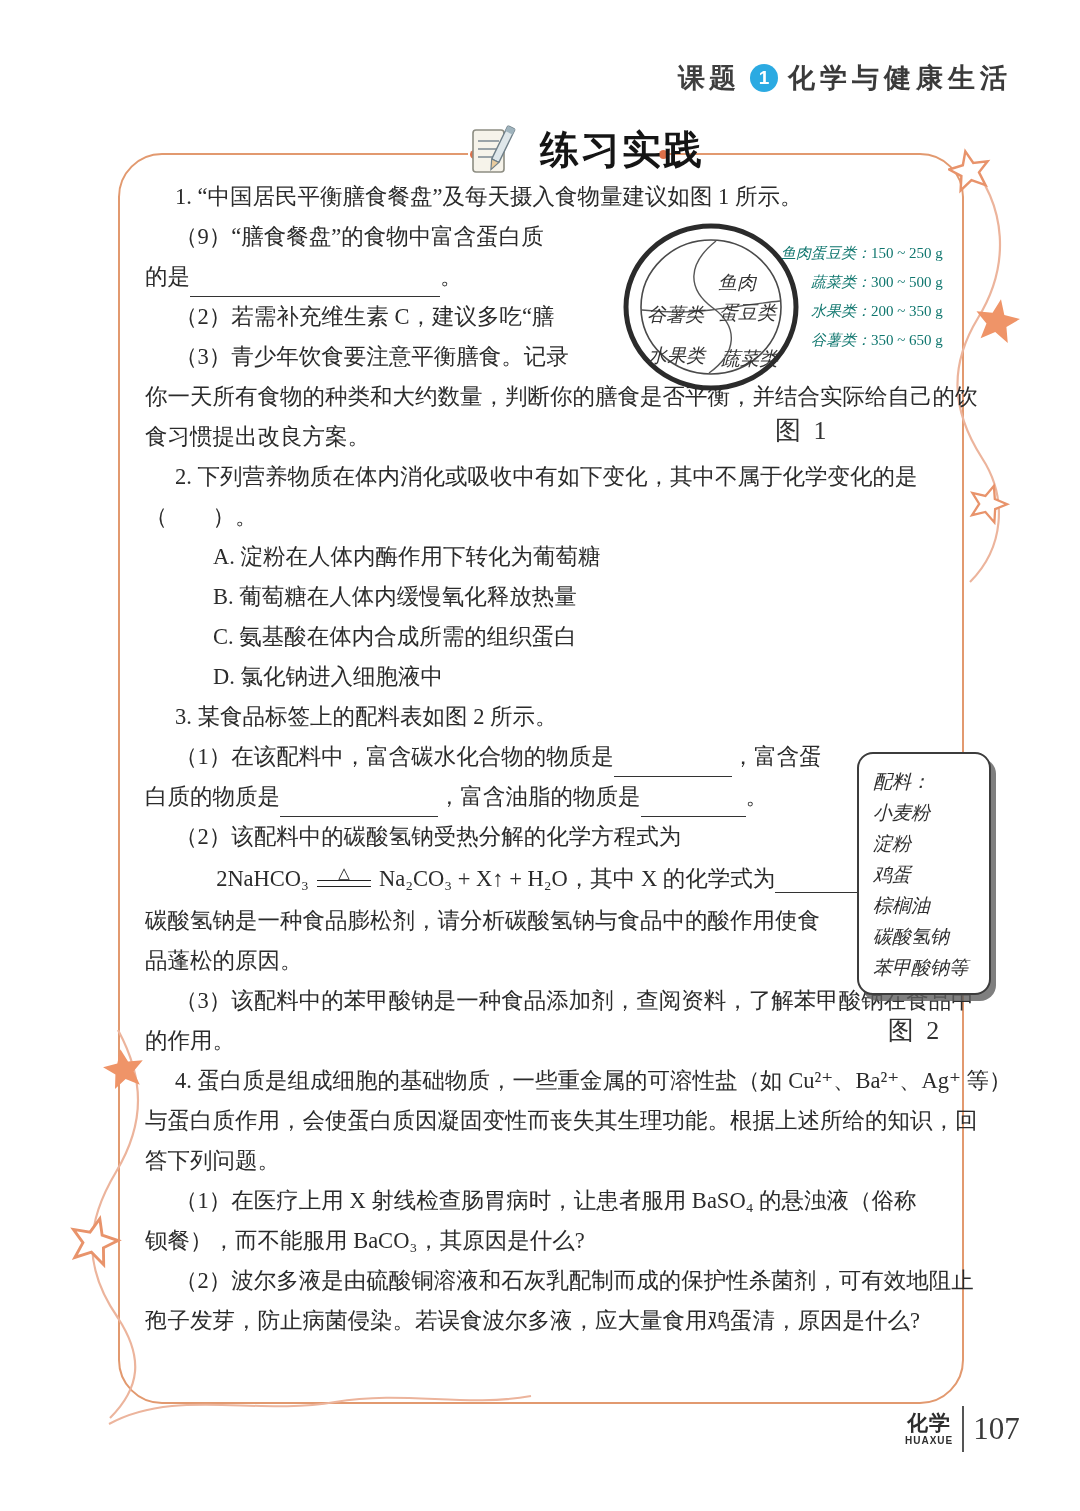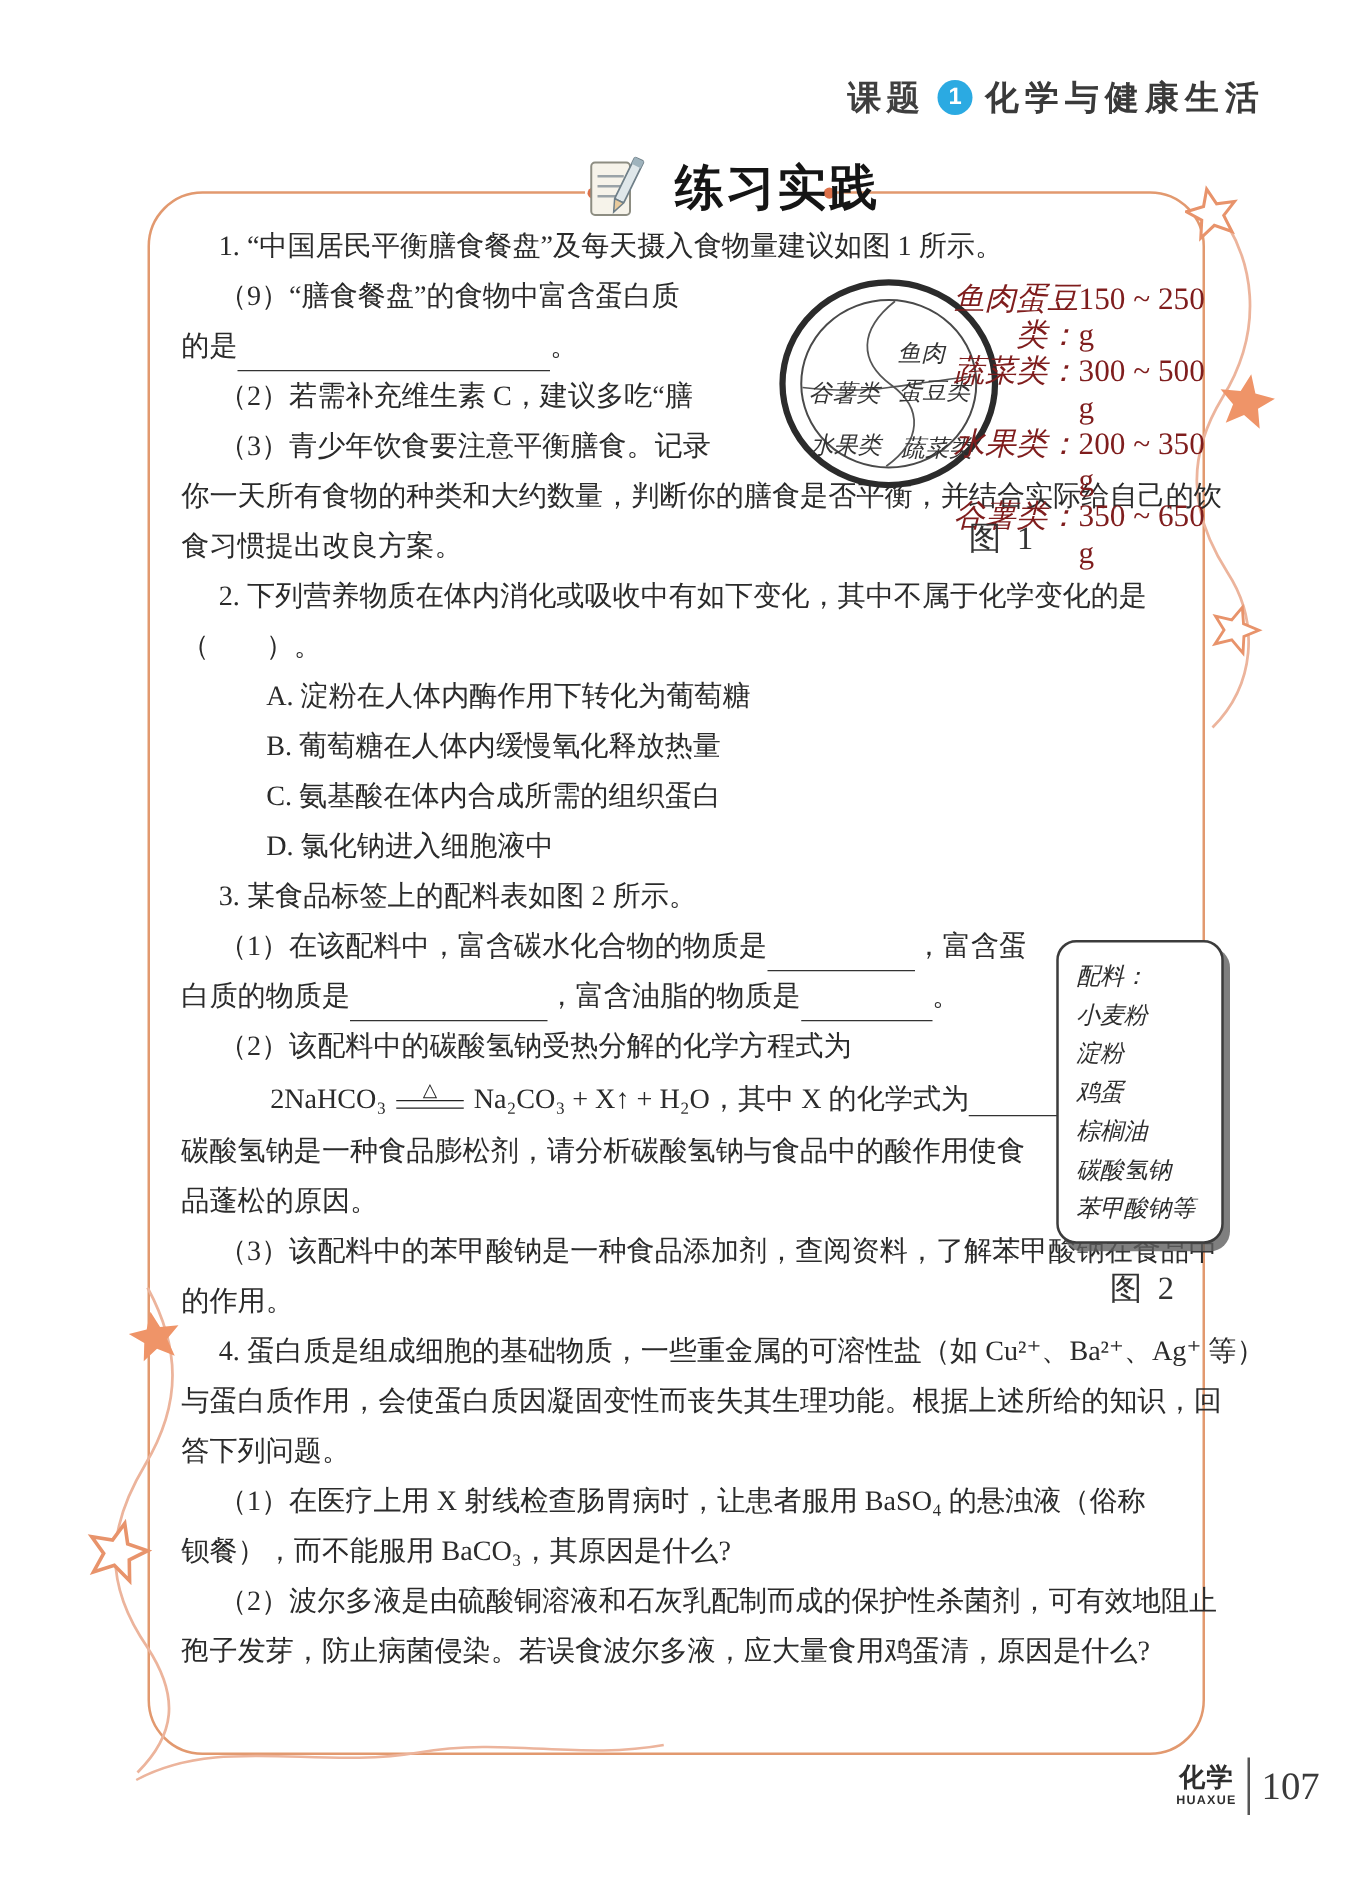--- a/index.html
+++ b/index.html
@@ -34,37 +34,37 @@
   .ind2{padding-left:68px;}
   .blank{display:inline-block;border-bottom:1.6px solid #333;height:26px;vertical-align:bottom;}
   .b250{width:250px;} .b140{width:140px;} .b118{width:118px;} .b158{width:158px;}
   .b105{width:105px;} .b90{width:90px;}
   .eqline{display:flex;align-items:center;height:44px;justify-content:center;}
   .heq{display:inline-flex;flex-direction:column;align-items:center;margin:0 8px;transform:translateY(-3px);}
   .heq .delta{font-size:15px;line-height:14px;color:#222;}
   .heq .dbl{width:54px;height:5px;border-top:1.6px solid #222;border-bottom:1.6px solid #222;}
   
   .fig1{position:absolute;left:470px;top:42px;width:360px;height:200px;}
-  .fig1 .amounts{position:absolute;left:128px;top:6px;width:232px;
-       font-style:italic;font-size:25px;line-height:29px;color:#7f1d1d;}
+  .fig1 .amounts{position:absolute;left:128px;top:20px;width:232px;
+       font-style:italic;font-size:15px;line-height:29px;color:#0f766e;}
   .fig1 .arow{display:flex;}
   .fig1 .alab{width:128px;text-align:right;}
   .fig1 .aval{font-style:normal;font-family:"Liberation Serif","DejaVu Serif",serif;}
   .figcap{font-size:26px;color:#333;letter-spacing:3px;}
   .fig1 .figcap{position:absolute;left:160px;top:192px;}
   .plate text{font-style:italic;font-size:19px;fill:#333;
        font-family:"DejaVu Serif","Liberation Serif",serif;}
   
   .fig2{position:absolute;left:700px;top:575px;width:140px;}
   .fig2 .box{width:116px;border:2px solid #3c3c3c;border-radius:16px;padding:12px 0 10px 14px;
        box-shadow:5px 6px 0 rgba(95,95,95,.8);background:#fff;
-       font-style:italic;font-size:19px;line-height:31px;color:#2e2e2e;}
+       font-style:italic;font-size:19px;line-height:31px;color:#2e2e2e;margin-left:12px;}
   .fig2 .figcap{display:block;text-align:center;margin-top:16px;}
   
-  .pfoot{position:absolute;left:905px;top:1406px;display:flex;align-items:center;gap:9px;margin-left:36px;}
+  .pfoot{position:absolute;left:905px;top:1406px;display:flex;align-items:center;gap:9px;}
   .pfoot .subj{text-align:center;line-height:1;font-family:"Liberation Sans","DejaVu Sans",sans-serif;}
   .pfoot .s1{font-size:21px;font-weight:700;color:#2e2e2e;letter-spacing:1px;}
   .pfoot .s2{font-size:10px;font-weight:700;color:#2e2e2e;letter-spacing:1px;margin-top:3px;}
   .pfoot .vdiv{width:2px;height:46px;background:#555;}
   .pfoot .pg{font-size:31px;color:#3a3a3a;}
 </style>
 </head>
 <body>
 
 <div class="hdr">

